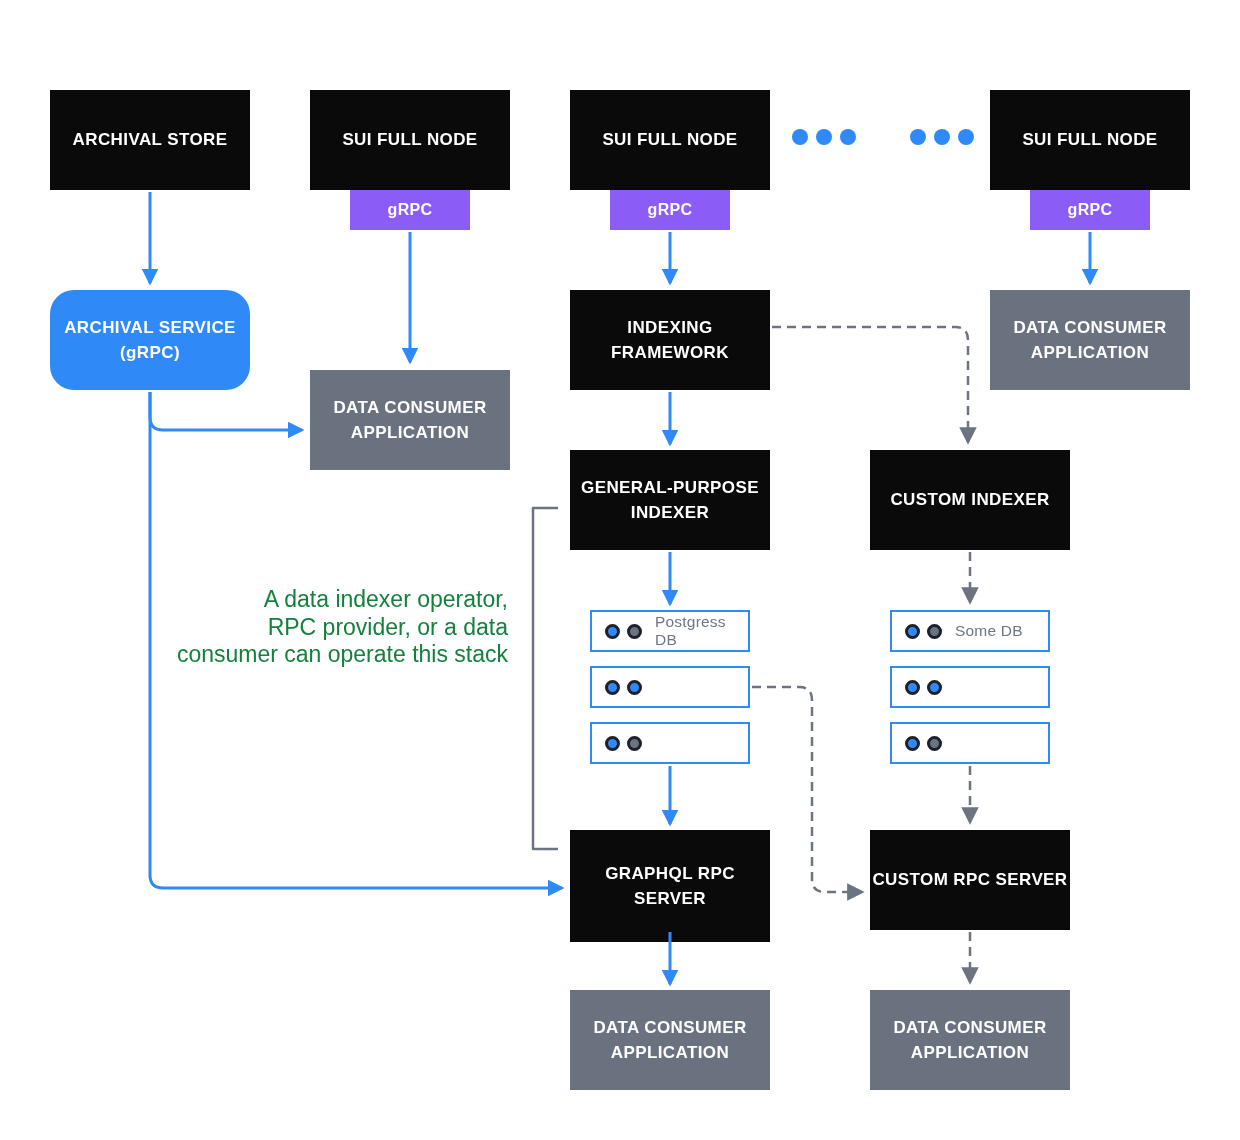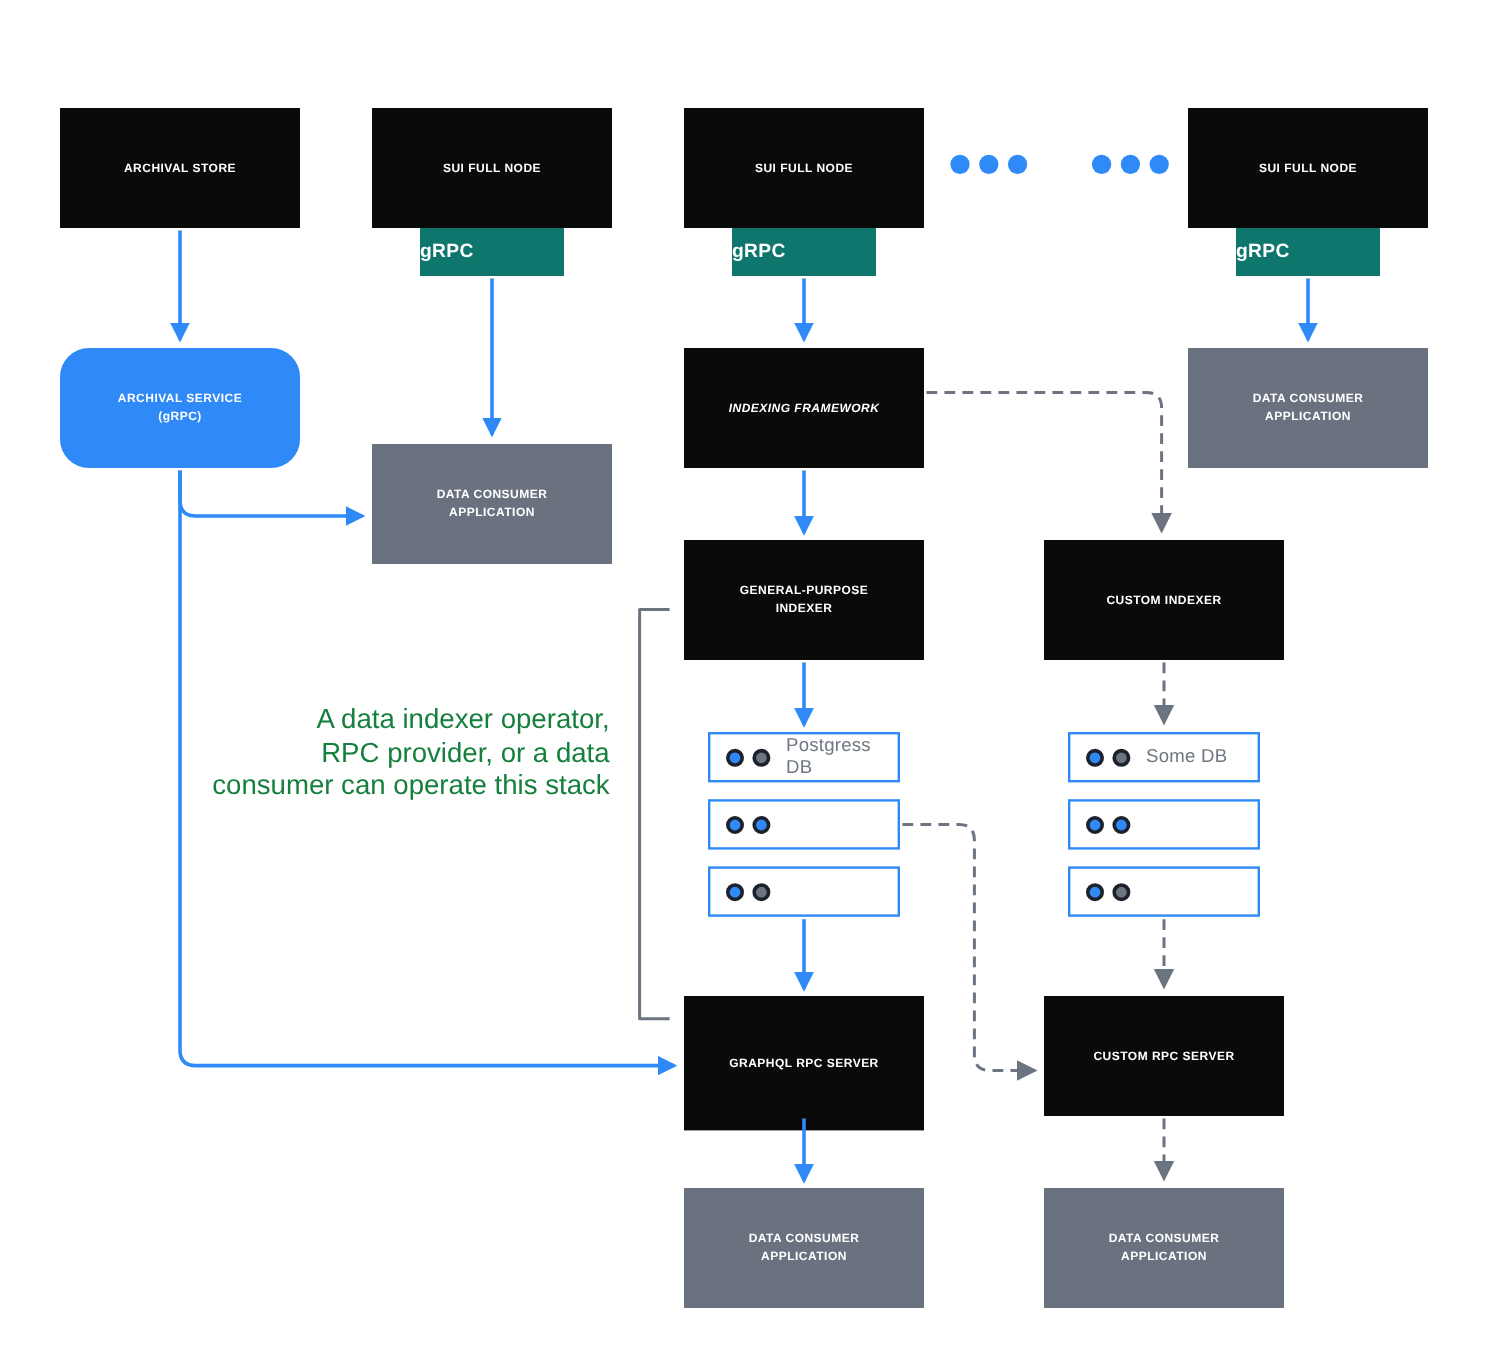--- a/index.html
+++ b/index.html
@@ -2,29 +2,29 @@
 <html><head>
 <meta charset="utf-8">
 <style>
   html,body{margin:0;padding:0;background:#ffffff;}
   .canvas{
     position:relative;width:1240px;height:1140px;background:#ffffff;
     font-family:"Liberation Sans",sans-serif;overflow:hidden;
   }
   .box{
     position:absolute;display:flex;align-items:center;justify-content:center;
-    text-align:center;color:#ffffff;font-weight:700;font-size:10px;
+    text-align:center;color:#ffffff;font-weight:700;font-size:17px;
     letter-spacing:.4px;line-height:1.5;white-space:pre-line;
   }
   .box.black{background:#0a0a0a;}
   .box.blue{background:#2f8af7;border-radius:24px;}
   .box.gray{background:#6a7280;}
   .grpc-tab{
-    position:absolute;width:120px;height:40px;background:#0f766e;color:#ffffff;
-    display:flex;align-items:center;
+    position:absolute;width:120px;height:40px;background:#8b5cf6;color:#ffffff;
+    display:flex;align-items:center;justify-content:center;
     font-weight:700;font-size:16px;letter-spacing:.3px;
   }
   .db-row{
     position:absolute;width:160px;height:42px;background:#ffffff;
     border:2px solid #2f8af7;box-sizing:border-box;
     display:flex;align-items:center;padding-left:13px;
   }
   .dot{width:9px;height:9px;border-radius:50%;border:3px solid #1c212b;box-sizing:content-box;flex:0 0 auto;}
   .dot + .dot{margin-left:7px;}
   .dot.blue{background:#2f8af7;}
@@ -66,21 +66,21 @@
   </div>
 
   <div class="box blue" style="left:50px;top:290px;width:200px;height:100px;">
     <span>ARCHIVAL SERVICE
 (gRPC)</span>
   </div>
   <div class="box gray" style="left:310px;top:370px;width:200px;height:100px;">
     <span>DATA CONSUMER
 APPLICATION</span>
   </div>
-  <div class="box black" style="left:570px;top:290px;width:200px;height:100px;font-style:italic;">
+  <div class="box black" style="left:570px;top:290px;width:200px;height:100px;">
     <span>INDEXING FRAMEWORK</span>
   </div>
   <div class="box gray" style="left:990px;top:290px;width:200px;height:100px;">
     <span>DATA CONSUMER
 APPLICATION</span>
   </div>
 
   <div class="box black" style="left:570px;top:450px;width:200px;height:100px;">
     <span>GENERAL-PURPOSE
 INDEXER</span>

